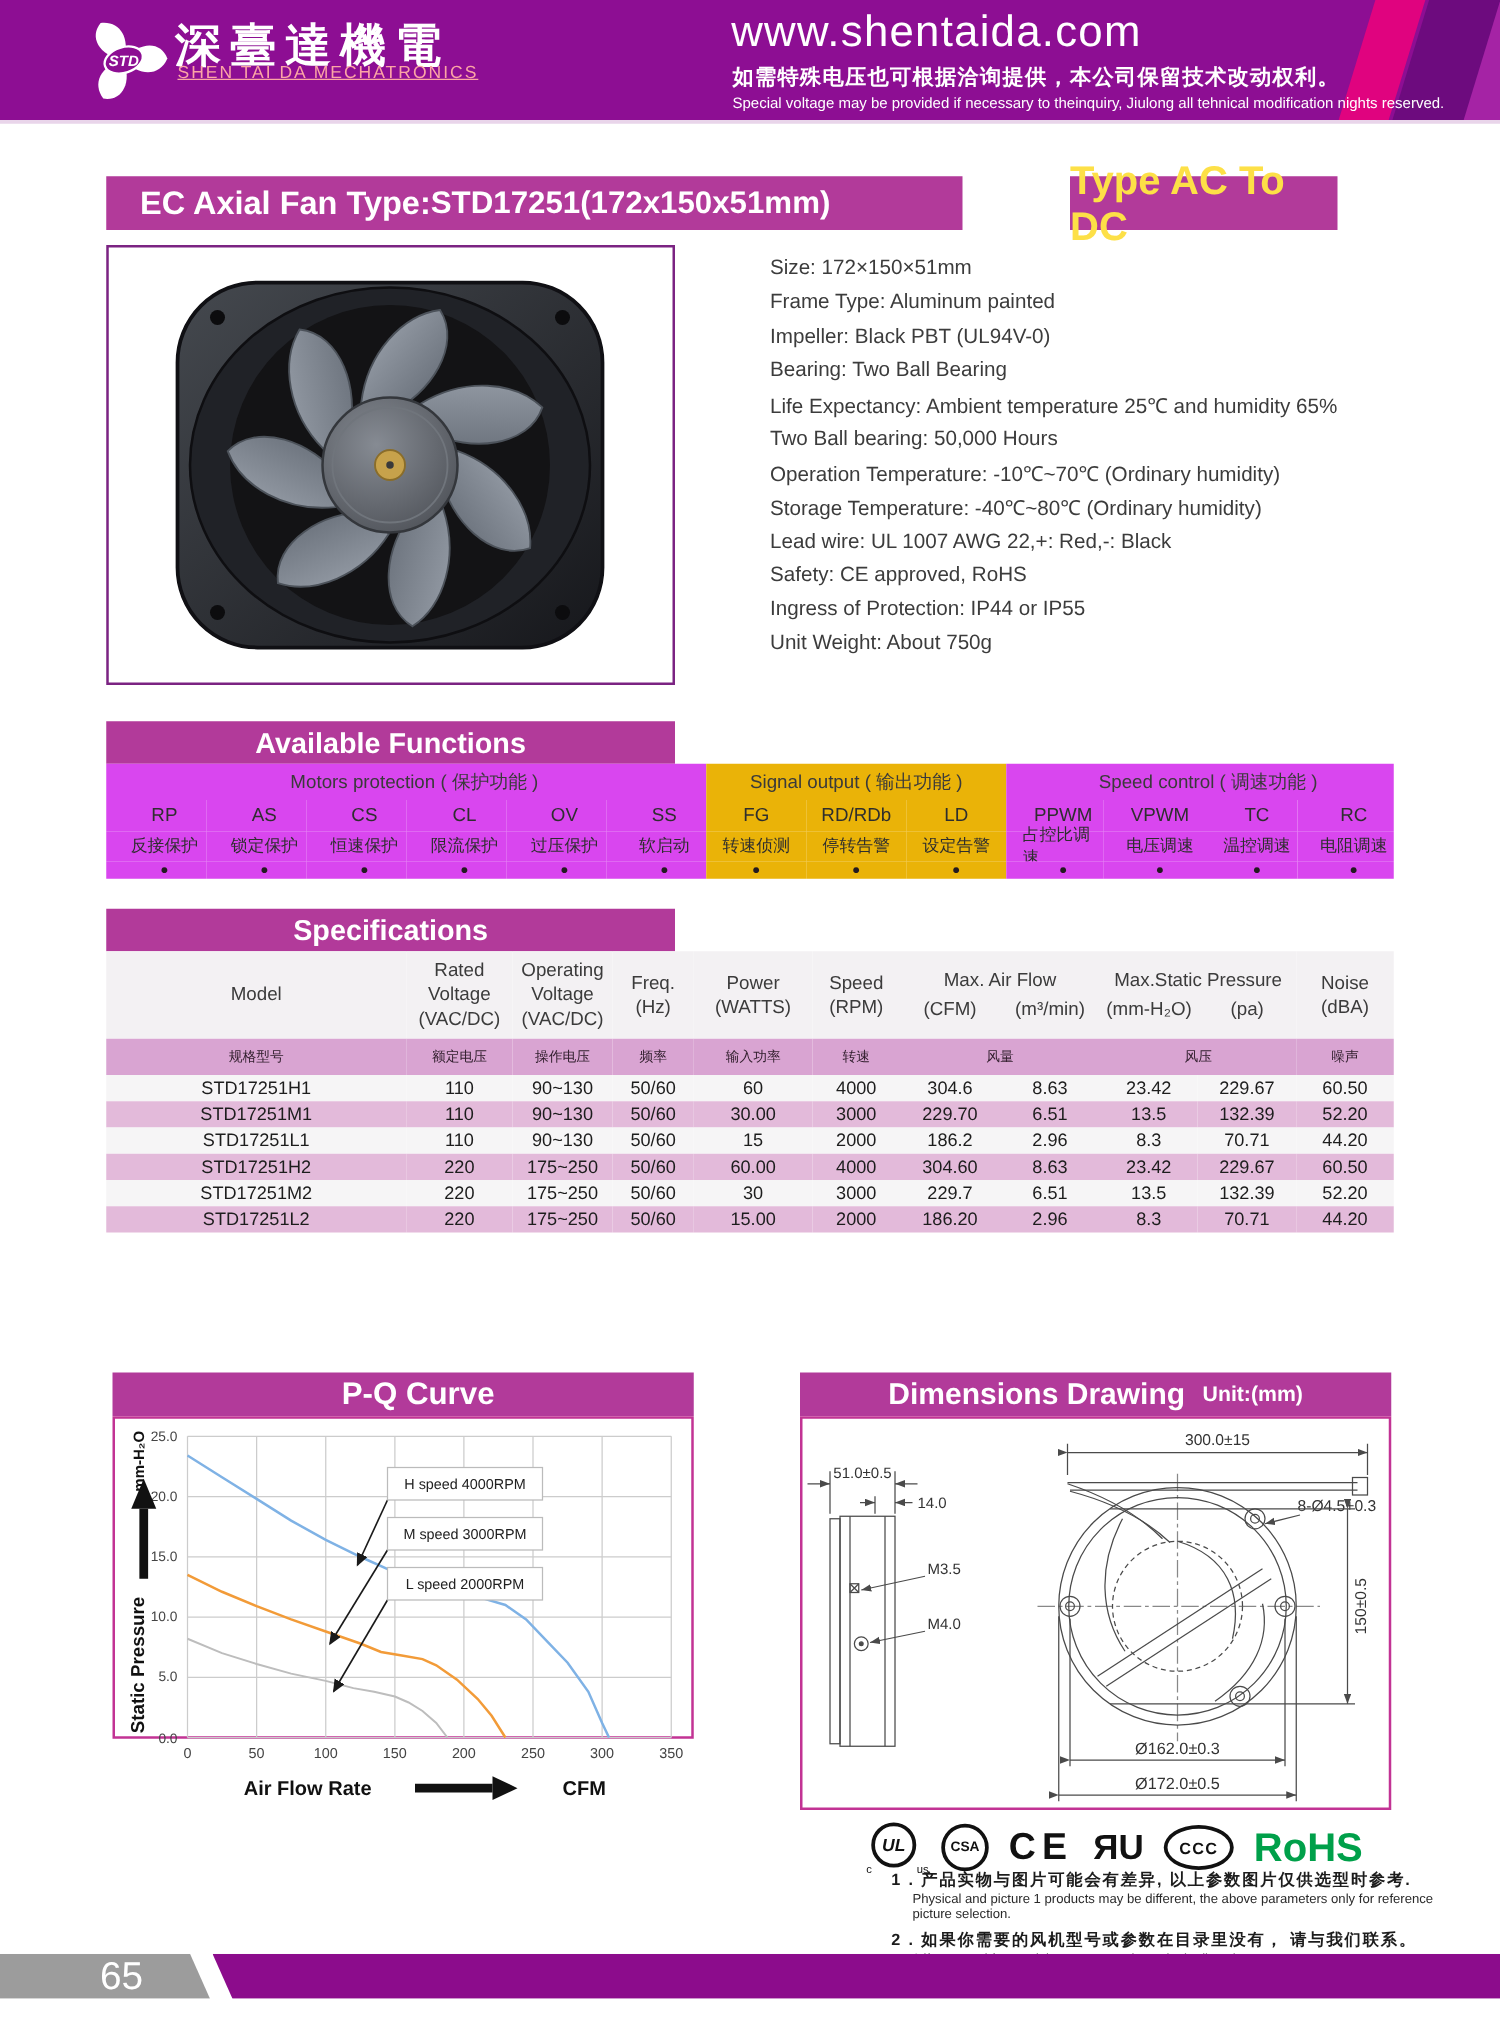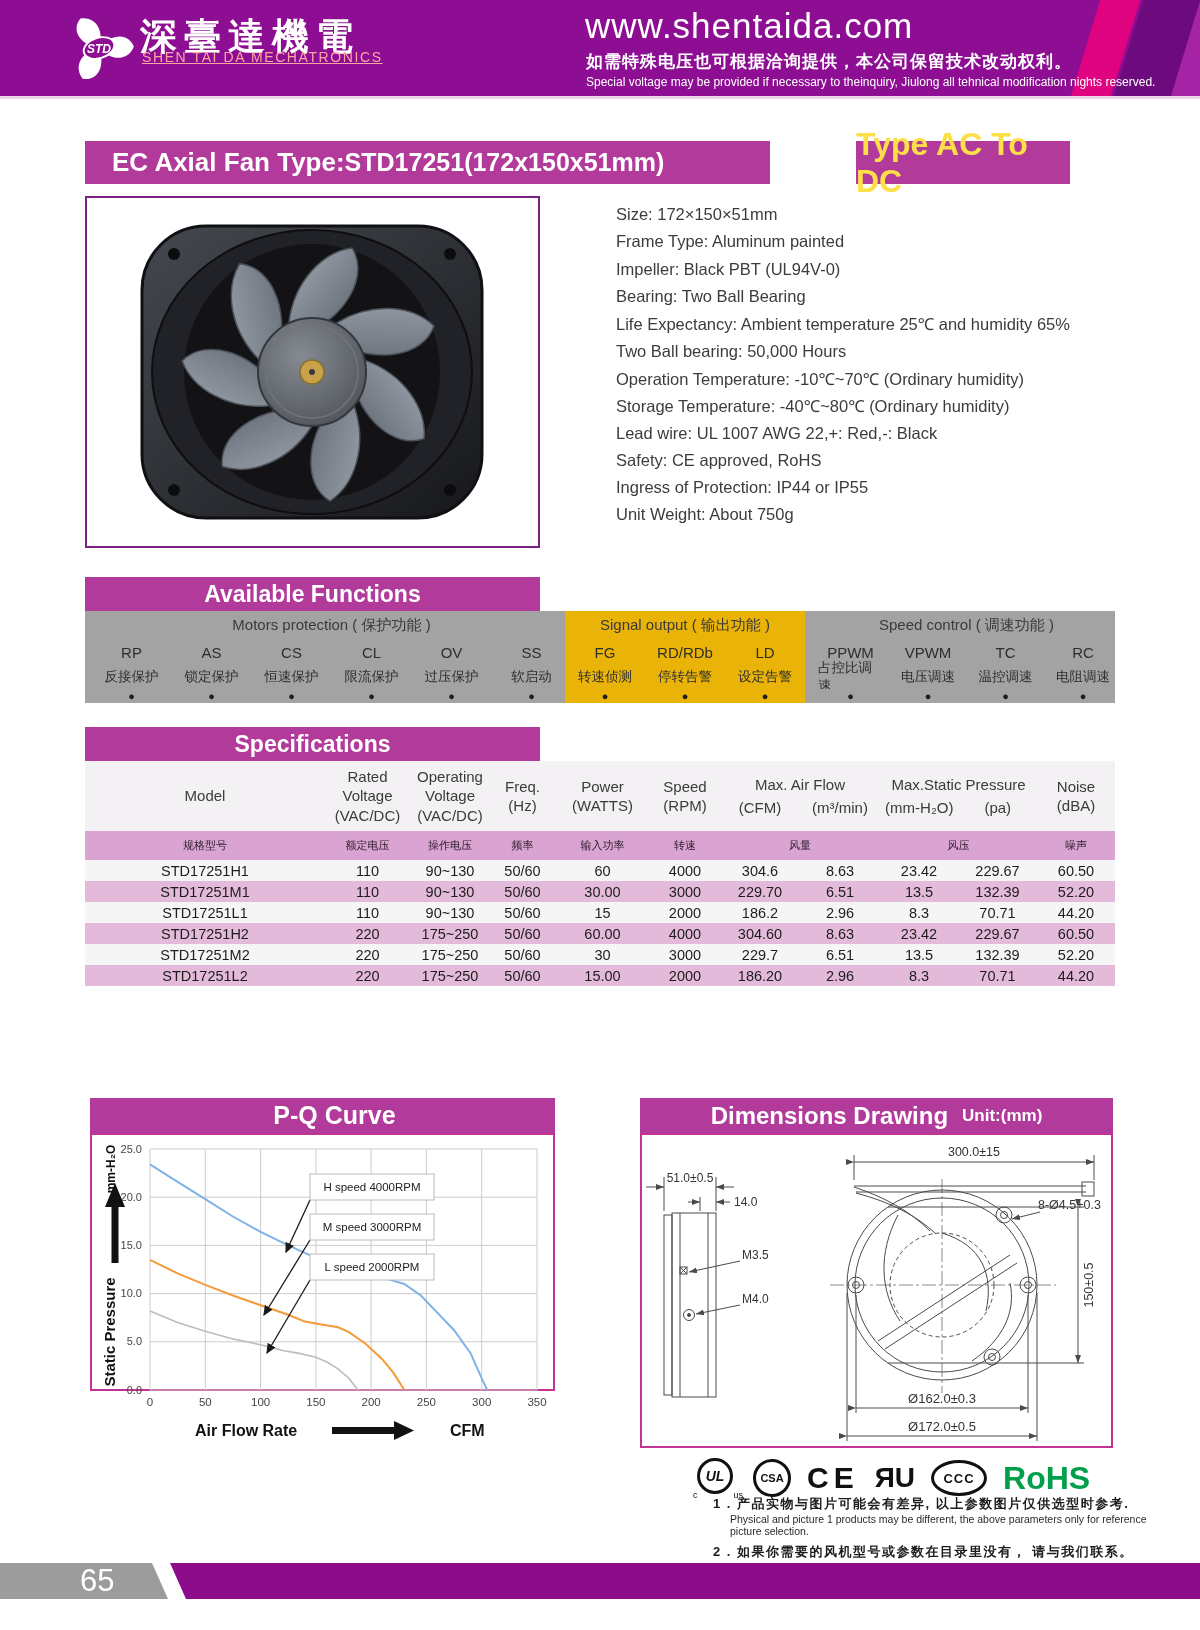--- a/index.html
+++ b/index.html
@@ -35,21 +35,21 @@
   .bar-functions { left:85px; top:577px; width:455px; height:34px; font-size:23px; }
   .bar-specs { left:85px; top:727px; width:455px; height:34px; font-size:23px; }
 
   
   .func-table { position:absolute; left:85px; top:611px; width:1030px; display:grid; grid-template-columns:repeat(6,80px) repeat(3,80px) 78px 77px 78px 77px; }
   .func-table > div { display:flex; align-items:center; justify-content:center; }
   .fg-head { height:29px; font-size:15px; color:#3a3a3a; }
   .f-code { height:25px; font-size:15px; color:#2e2e2e; }
   .f-cn { height:24px; font-size:13.5px; color:#2e2e2e; }
   .f-dot { height:14px; font-size:11px; color:#231a20; }
-  .g { background:#a3a3a3;padding-left:13px; }
+  .g { background:#d946ef;padding-left:13px; }
   .p { background:#eab308; }
 
   
   .spec-table { position:absolute; left:85px; top:761px; width:1030px; border-collapse:collapse; table-layout:fixed; }
   .spec-table th, .spec-table td { text-align:center; vertical-align:middle; font-weight:normal; padding:0; }
   .spec-table tr.en th { background:#f3f1f3; height:70px; font-size:15px; color:#3b3b3b; }
   .pre { white-space:pre-line; line-height:1.3; }
   .grp-l { margin-bottom:6px; }
   .grp-u { display:flex; }
   .grp-u span { flex:1; }

